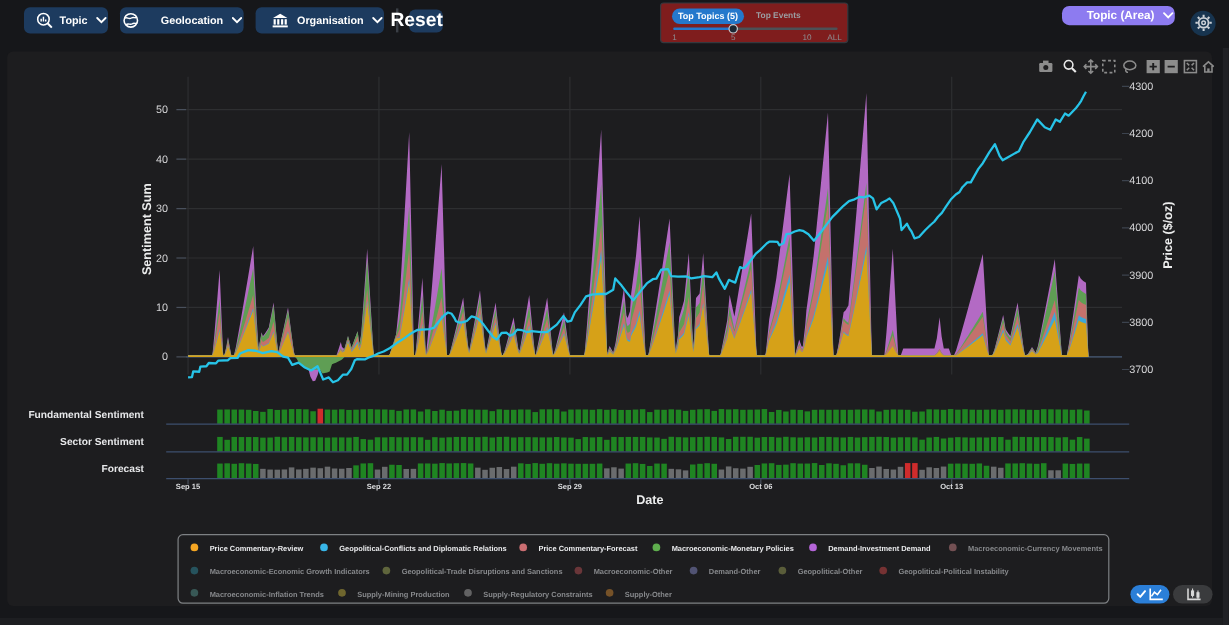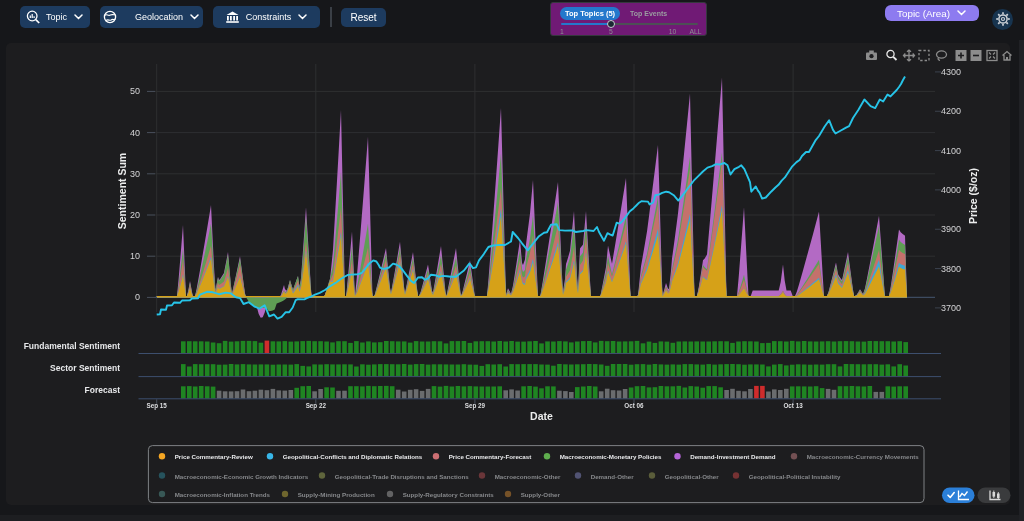--- a/index.html
+++ b/index.html
@@ -1,15 +1,15 @@
 <!DOCTYPE html>
 <html><head><meta charset="utf-8"><style>
 * {margin:0;padding:0;box-sizing:border-box}
 body {width:1024px;height:521px;background:#16171a;font-family:"Liberation Sans",sans-serif;position:relative;overflow:hidden}
-.btn {position:absolute;background:#1d3b5f;color:#fff;border-radius:5px;font-weight:normal;font-size:9px;display:flex;align-items:center;justify-content:center;white-space:nowrap}
+.btn {position:absolute;background:#1d3b5f;color:#fff;border-radius:5px;font-weight:bold;font-size:9px;display:flex;align-items:center;justify-content:flex-end;white-space:nowrap}
 .tk {font-size:9px;fill:#d4d4d6;font-family:"Liberation Sans",sans-serif}
 .ax {font-size:10.5px;font-weight:bold;fill:#eceded;font-family:"Liberation Sans",sans-serif}
 .rl {font-size:8.5px;font-weight:bold;fill:#e7e8ea;font-family:"Liberation Sans",sans-serif}
 .dtk {font-size:6.3px;font-weight:bold;fill:#dddee0;font-family:"Liberation Sans",sans-serif}
 .dt {font-size:10.5px;font-weight:bold;fill:#eceded;font-family:"Liberation Sans",sans-serif}
 .lg {font-size:6.2px;font-weight:bold;font-family:"Liberation Sans",sans-serif}
 </style></head><body>
 <div class="btn" style="left:20px;top:6px;width:70px;height:22px">
     <svg width="14" height="14" viewBox="0 0 14 14">
       <circle cx="6.2" cy="6" r="4.8" stroke="#fff" stroke-width="1.3" fill="none"></circle>
@@ -33,28 +33,28 @@
   </div>
 <div class="btn" style="left:213px;top:6px;width:107px;height:22px">
     <svg width="15" height="14" viewBox="0 0 15 14">
       <path d="M1.5,5 L7.5,1.5 L13.5,5 Z" fill="#fff"></path>
       <rect x="2" y="6" width="1.8" height="4.5" fill="#fff"></rect>
       <rect x="5" y="6" width="1.8" height="4.5" fill="#fff"></rect>
       <rect x="8.2" y="6" width="1.8" height="4.5" fill="#fff"></rect>
       <rect x="11.2" y="6" width="1.8" height="4.5" fill="#fff"></rect>
       <rect x="1.2" y="11.2" width="12.6" height="1.6" fill="#fff"></rect>
     </svg>
-    <span style="margin-left:6px">Constraints</span>
+    <span style="margin-left:6px">Organisation</span>
     <svg width="10" height="6" viewBox="0 0 10 6" style="margin-left:7px">
       <path d="M1,1 L4.5,4.5 L8,1" stroke="#fff" stroke-width="1.5" fill="none" stroke-linecap="round"></path>
     </svg>
   </div>
 <div style="position:absolute;left:330px;top:7px;width:2px;height:20px;background:#3a3f46"></div>
-<div class="btn" style="left:341px;top:8px;width:45px;height:19px;font-size:10px">Reset</div>
-<div style="position:absolute;left:550px;top:2px;width:157px;height:34px;border:1px solid #35383e;border-radius:3px;background:#701a75">
+<div class="btn" style="left:341px;top:8px;width:28px;height:19px;font-size:16px">Reset</div>
+<div style="position:absolute;left:550px;top:2px;width:157px;height:34px;border:1px solid #35383e;border-radius:3px;background:#7f1d1d">
   <div style="position:absolute;left:9px;top:4px;width:60px;height:13px;background:#2478cc;border-radius:7px;color:#fff;font-size:7.5px;font-weight:bold;text-align:center;line-height:13px;white-space:nowrap">Top Topics (5)</div>
   <div style="position:absolute;left:79px;top:4px;color:#9b9da1;font-size:7px;font-weight:bold;line-height:13px;white-space:nowrap">Top Events</div>
   <div style="position:absolute;left:10px;top:20px;width:50px;height:2.2px;background:#2478cc;border-radius:2px"></div>
   <div style="position:absolute;left:60px;top:20px;width:87px;height:2.2px;background:#4d5055;border-radius:2px"></div>
   <div style="position:absolute;left:56px;top:16.5px;width:8px;height:8px;border-radius:50%;background:#1c2733;border:1.8px solid #c9ced4"></div>
   <div style="position:absolute;left:8px;top:25px;width:6px;text-align:center;color:#8e9094;font-size:6.8px">1</div>
   <div style="position:absolute;left:57px;top:25px;width:6px;text-align:center;color:#8e9094;font-size:6.8px">5</div>
   <div style="position:absolute;left:116px;top:25px;width:11px;text-align:center;color:#8e9094;font-size:6.8px">10</div>
   <div style="position:absolute;left:136px;top:25px;width:17px;text-align:center;color:#8e9094;font-size:6.8px">ALL</div>
 </div>

